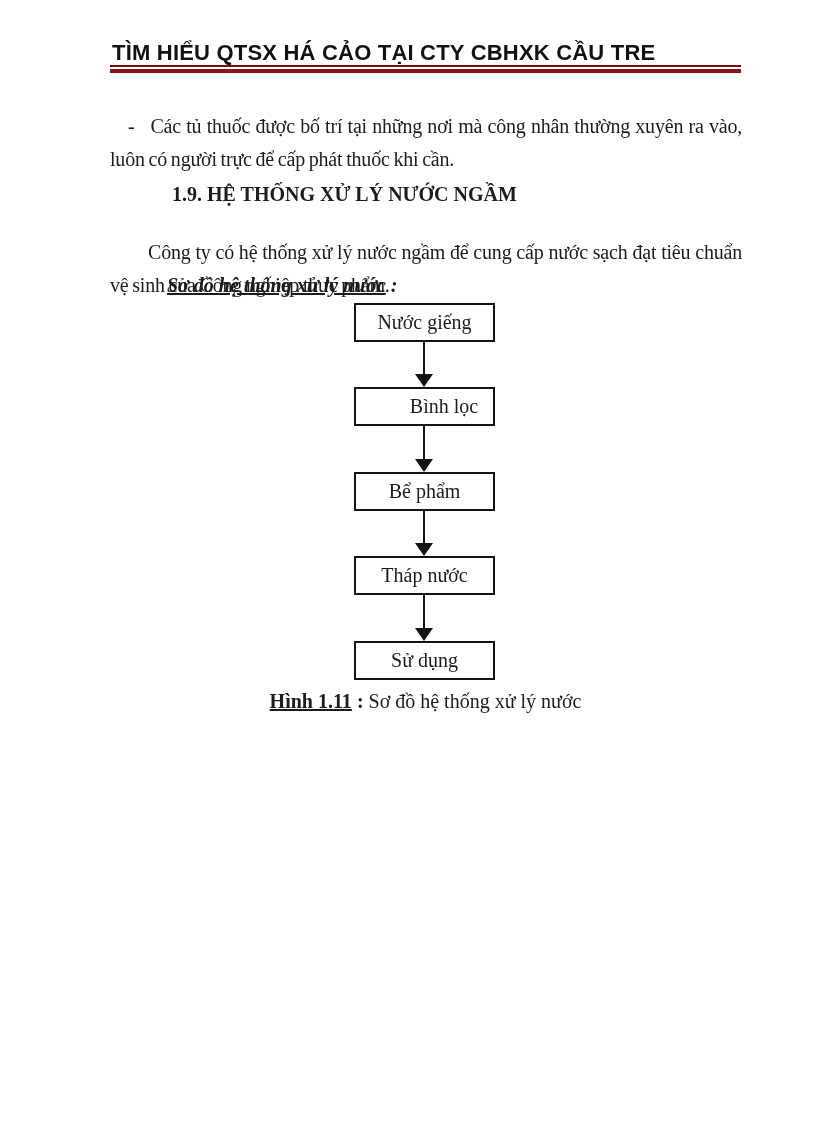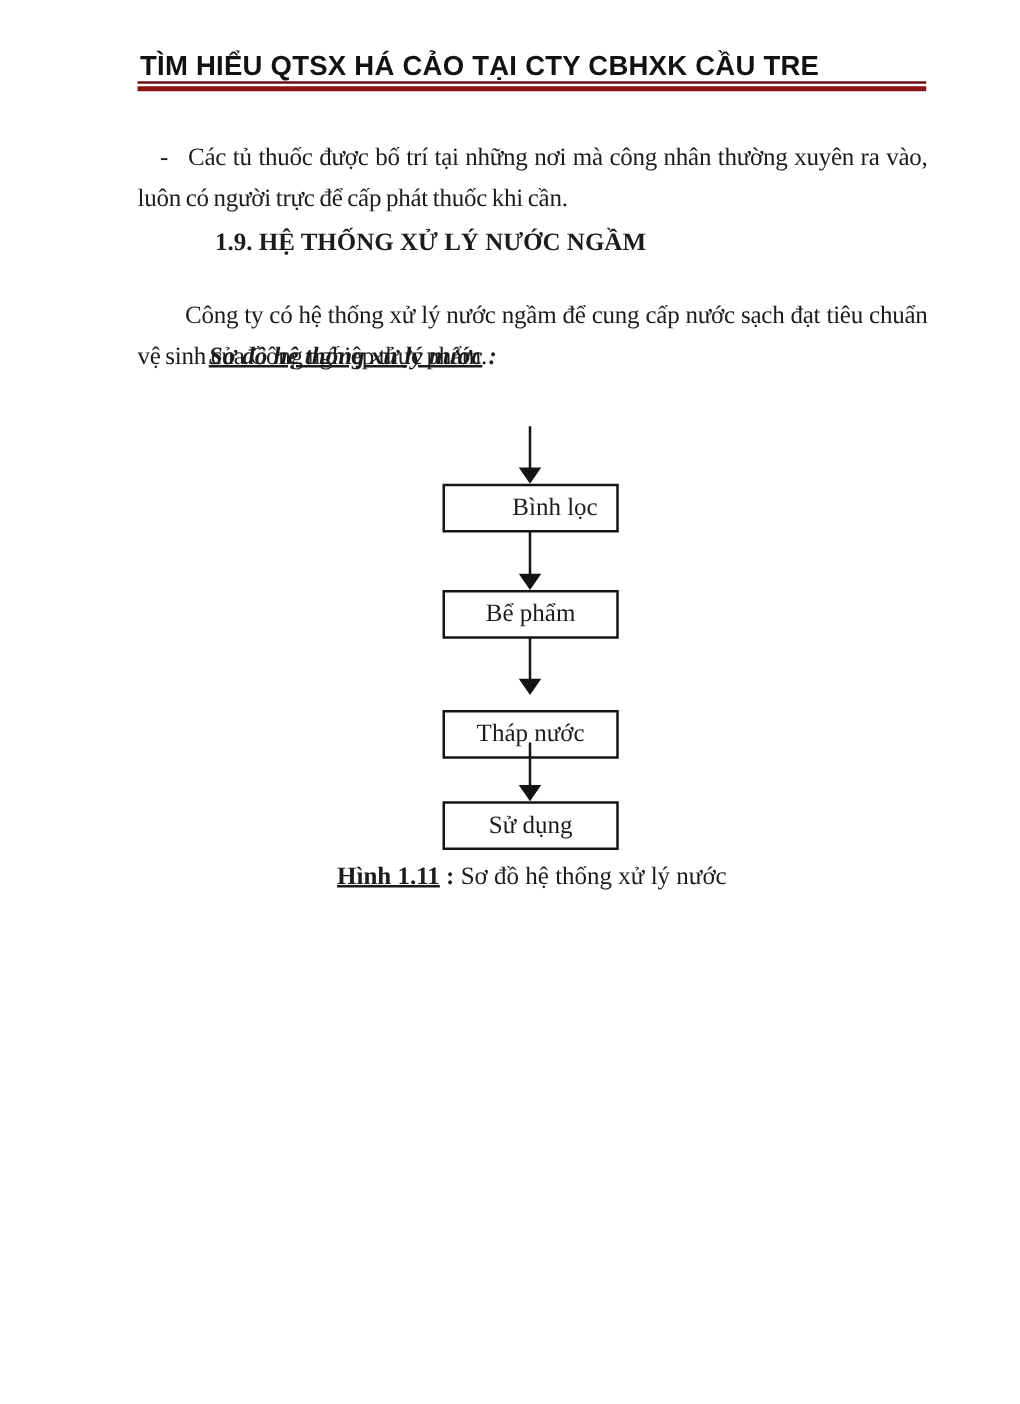--- a/index.html
+++ b/index.html
@@ -37,21 +37,21 @@
   }
   .schema-label .main { font-weight:bold; font-style:italic; text-decoration:underline; }
   .schema-label .suffix { font-weight:bold; font-style:italic; }
   .flow-node {
     position:absolute; left:354px; width:141px; height:39px;
     border:2px solid #141414; background:#ffffff; box-sizing:border-box;
     display:flex; align-items:center; justify-content:center;
     font-size:20px;
   }
   .node-1 { top:303px; } .node-2 { top:387px;padding-left:39px; } .node-3 { top:472px; }
-  .node-4 { top:568px; } .node-5 { top:641px; }
+  .node-4 { top:556px; } .node-5 { top:641px; }
   .flow-stem { position:absolute; left:423px; width:2px; background:#141414; }
   .stem-1 { top:341px; height:34px; } .stem-2 { top:425px; height:35px; }
   .stem-3 { top:510px; height:34px; } .stem-4 { top:594px; height:35px; }
   .flow-head {
     position:absolute; left:415px; width:0; height:0;
     border-left:9px solid transparent; border-right:9px solid transparent;
     border-top:13px solid #141414;
   }
   .head-1 { top:374px; } .head-2 { top:459px; }
   .head-3 { top:543px; } .head-4 { top:628px; }
@@ -80,20 +80,23 @@
   </div>
 
   <p class="para para1"><span class="bullet-dash">-</span><span>Các tủ thuốc được bố trí tại những nơi mà công nhân thường xuyên ra vào,  luôn có người trực để cấp phát thuốc khi cần.</span></p>
 
   <div class="section-heading">1.9. HỆ THỐNG XỬ LÝ NƯỚC NGẦM</div>
 
   <p class="para para2">Công ty có hệ thống xử lý nước ngầm để cung cấp nước sạch đạt tiêu chuẩn vệ sinh của Công nghiệp thực phẩm.</p>
 
   <div class="schema-label"><span class="main">Sơ đồ hệ thống xử lý nước</span><span class="suffix"> :</span></div>
 
+  <div class="flow-node node-1">
+      <span>Nước giếng</span>
+    </div>
   <div class="flow-stem stem-1"></div>
   <div class="flow-head head-1"></div>
 
   <div class="flow-node node-2">
       <span>Bình lọc</span>
     </div>
   <div class="flow-stem stem-2"></div>
   <div class="flow-head head-2"></div>
 
   <div class="flow-node node-3">

